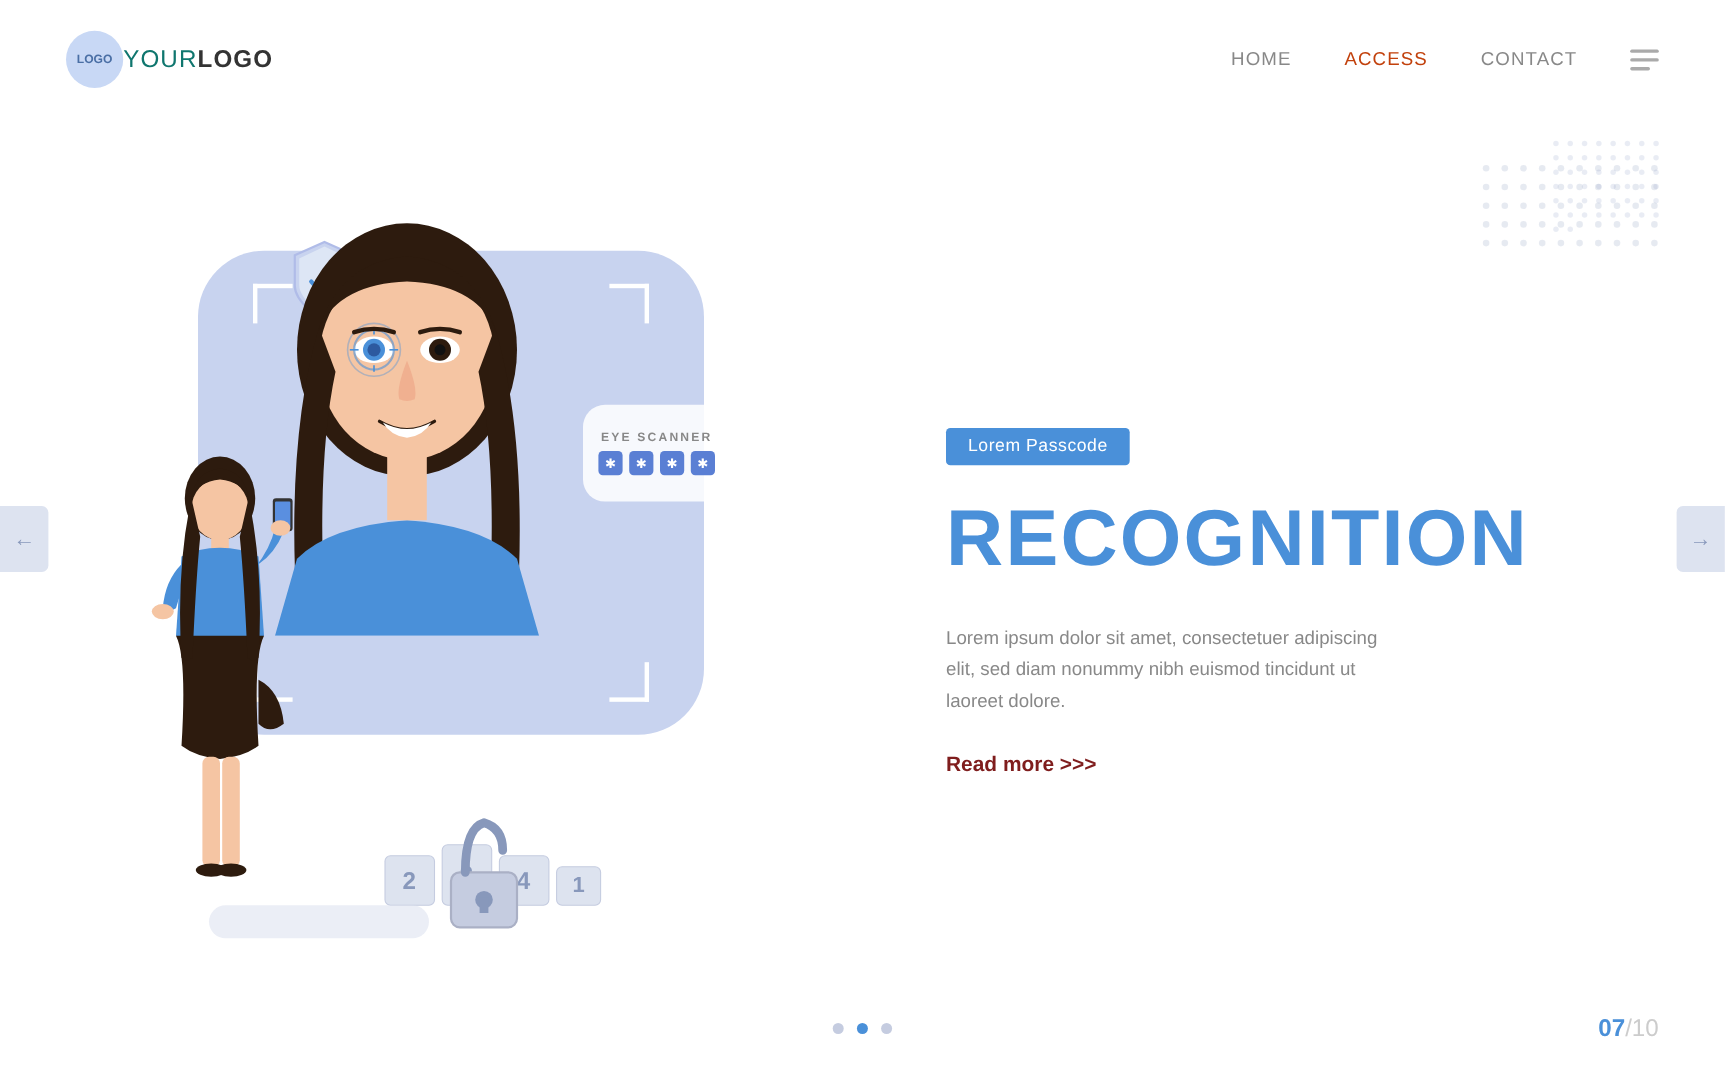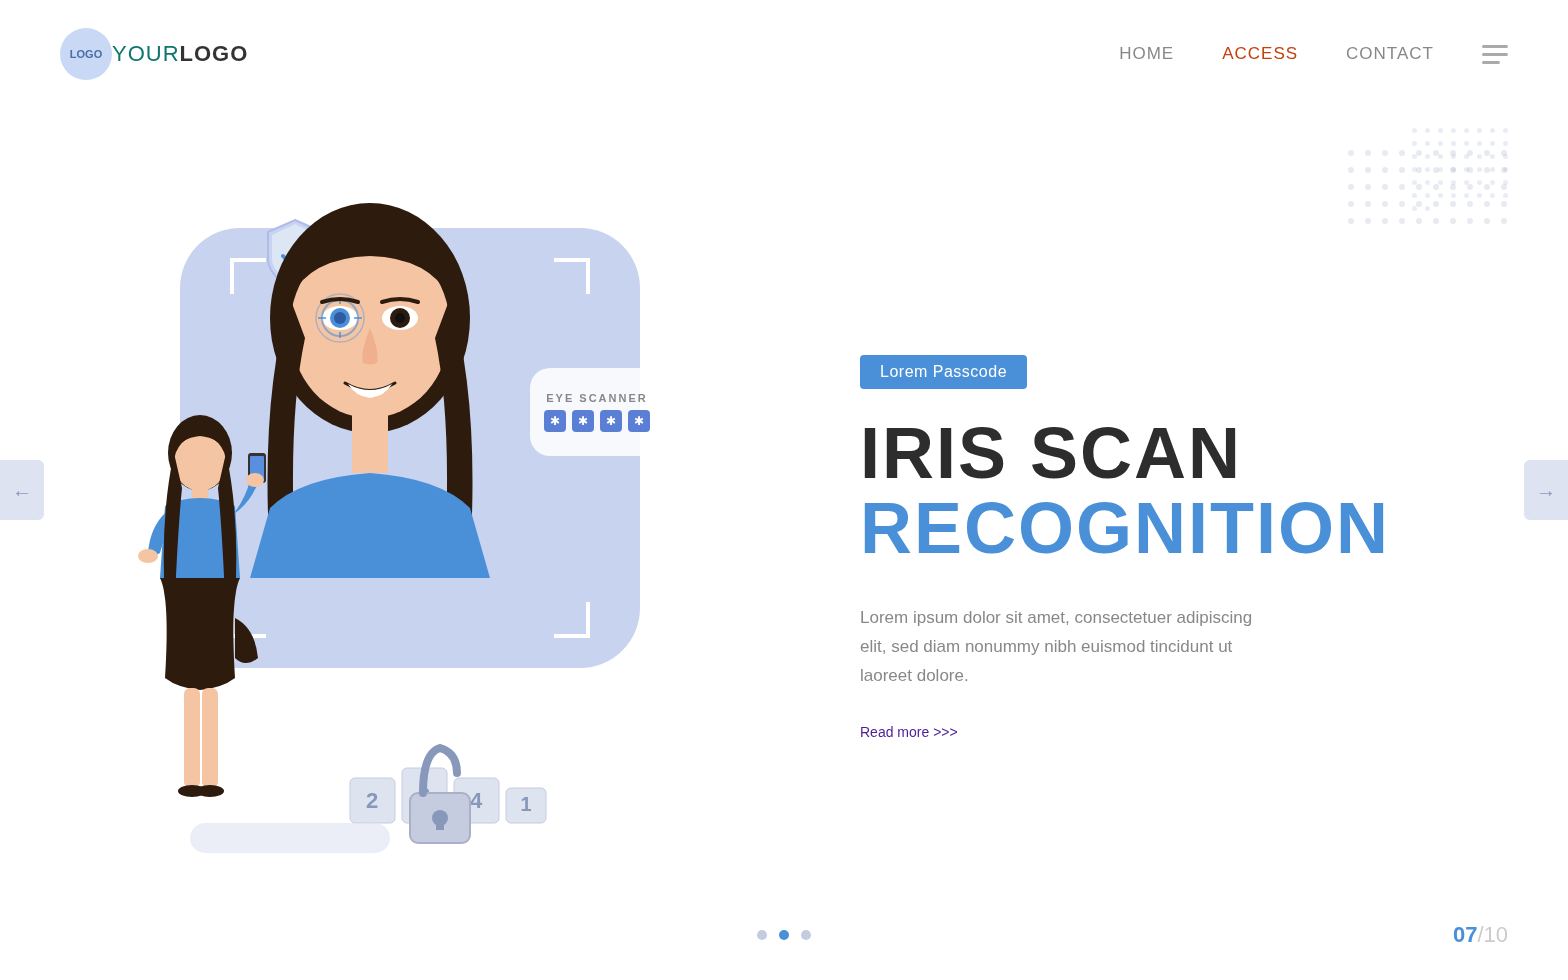--- a/index.html
+++ b/index.html
@@ -268,23 +268,23 @@
       margin-bottom: 36px;
     }
     .description {
       font-size: 17px;
       color: #888;
       line-height: 1.7;
       max-width: 420px;
       margin-bottom: 32px;
     }
     .read-more {
-      font-size: 14px;
-      color: #4c1d95;
-      font-weight: 400;
+      font-size: 19px;
+      color: #7f1d1d;
+      font-weight: 700;
       cursor: pointer;
       text-decoration: none;
     }
 
     
     .dots-indicator {
       position: absolute;
       bottom: 40px;
       left: 50%;
       transform: translateX(-50%);
@@ -561,21 +561,20 @@
         <div class="deco-dot"></div>
         <div class="deco-dot"></div>
         <div class="deco-dot"></div>
         <div class="deco-dot"></div>
         <div class="deco-dot"></div>
         <div class="deco-dot"></div>
         <div class="deco-dot"></div>
     </div>
 
     <div class="badge">Lorem Passcode</div>
-    <div class="title-line1">IRIS SCAN</div>
     <div class="title-line2">RECOGNITION</div>
     <p class="description">Lorem ipsum dolor sit amet, consectetuer adipiscing elit, sed diam nonummy nibh euismod tincidunt ut laoreet dolore.</p>
     <a class="read-more">Read more &gt;&gt;&gt;</a>
 
   </div>
 
   <div class="arrow-right" style="position:fixed;top:50%;right:0;transform:translateY(-50%);">
     <span style="font-size:20px;color:#8898bb;">→</span>
   </div>
 

